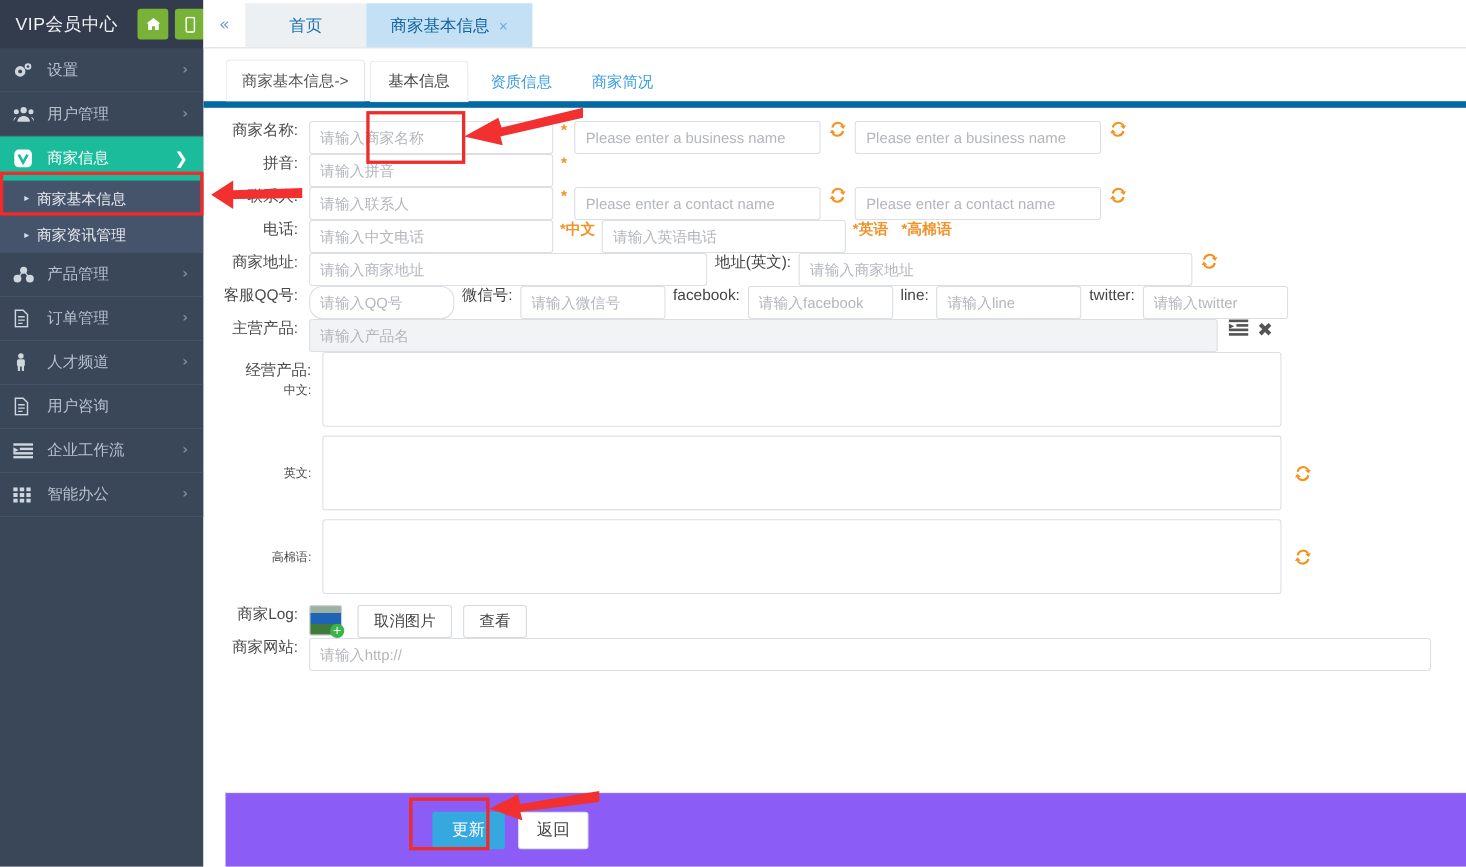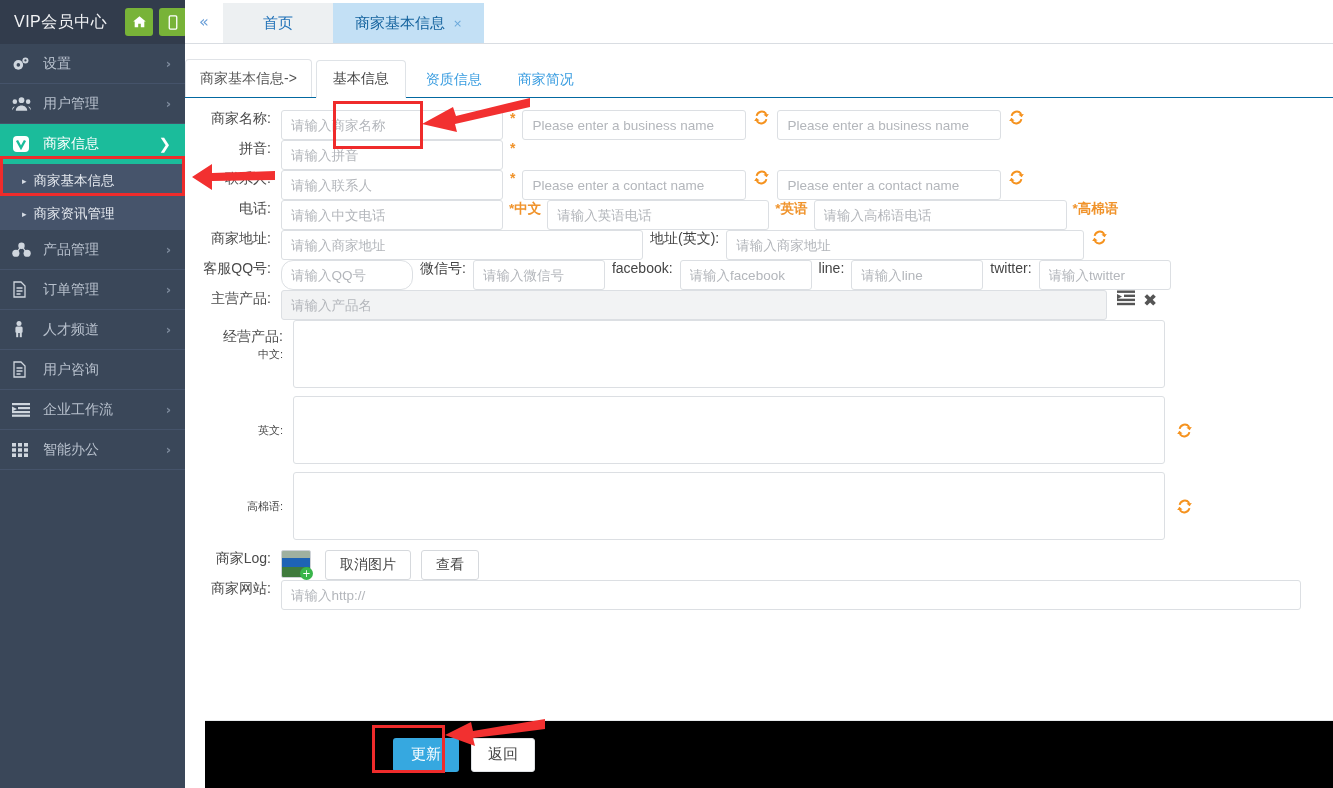--- a/index.html
+++ b/index.html
@@ -95,22 +95,23 @@
     background: #edf0f2; margin-top: 3px;
   }
   .tab.active { background: #c3e0f5; color: #15639e; position: relative; }
   .tab .close {
     margin-left: 8px; font-size: 11px; color: #6aa8da;
     font-family: "DejaVu Sans", sans-serif;
   }
 
   .crumbbar {
     height: 54px; position: relative;
-    border-bottom: 1px solid #0369a1;
+    border-bottom: 6px solid #0369a1;
     display: flex; align-items: flex-end;
+    padding-left: 20px;
   }
   .crumb-box {
     height: 38px; padding: 0 14px;
     border: 1px solid #e0e3e7; border-bottom: none;
     border-radius: 4px 4px 0 0; background: #fff;
     display: flex; align-items: center;
     font-size: 14px; color: #555;
   }
   .subtab {
     height: 34px; padding: 0 16px;
@@ -183,21 +184,21 @@
     position: absolute; right: -3px; bottom: -3px;
     width: 13px; height: 13px; border-radius: 50%;
     background: #39b54a; color: #fff; font-size: 10px;
     display: flex; align-items: center; justify-content: center;
     font-family: "DejaVu Sans", sans-serif; line-height: 1;
   }
 
   .footer {
     position: absolute; left: 20px; bottom: 0;
     width: 1128px; height: 68px;
-    background: #000000; border-top: 1px solid #e8eaec;
+    background: #8b5cf6; border-top: 1px solid #e8eaec;
     display: flex; align-items: center; padding-left: 188px; gap: 12px;
   }
   .btn-primary {
     height: 34px; padding: 0 18px; border: none; border-radius: 3px;
     background: #36a8e0; color: #fff; font-size: 15px; cursor: pointer;
     font-family: "Liberation Sans", sans-serif;
   }
   .btn-plain {
     height: 34px; padding: 0 16px; border: 1px solid #dfe2e5;
     border-radius: 3px; background: #fff; color: #444; font-size: 15px;
@@ -443,21 +444,20 @@
             </svg>
         </span>
       </div>
 
       <div class="row">
         <div class="lbl-cell">电话:</div>
         <input class="txt" style="width: 222px;" placeholder="请输入中文电话">
         <span class="star-lbl">*中文</span>
         <input class="txt" style="width: 222px;" placeholder="请输入英语电话">
         <span class="star-lbl">*英语</span>
-        <input class="txt" style="width: 253px;" placeholder="请输入高棉语电话">
         <span class="star-lbl">*高棉语</span>
       </div>
 
       <div class="row">
         <div class="lbl-cell">商家地址:</div>
         <input class="txt" style="width: 362px;" placeholder="请输入商家地址">
         <span class="inline-lbl">地址(英文):</span>
         <input class="txt" style="width: 358px;" placeholder="请输入商家地址">
         <span class="refresh">
           <svg width="15" height="15" viewBox="0 0 16 16" fill="#f5921e">

